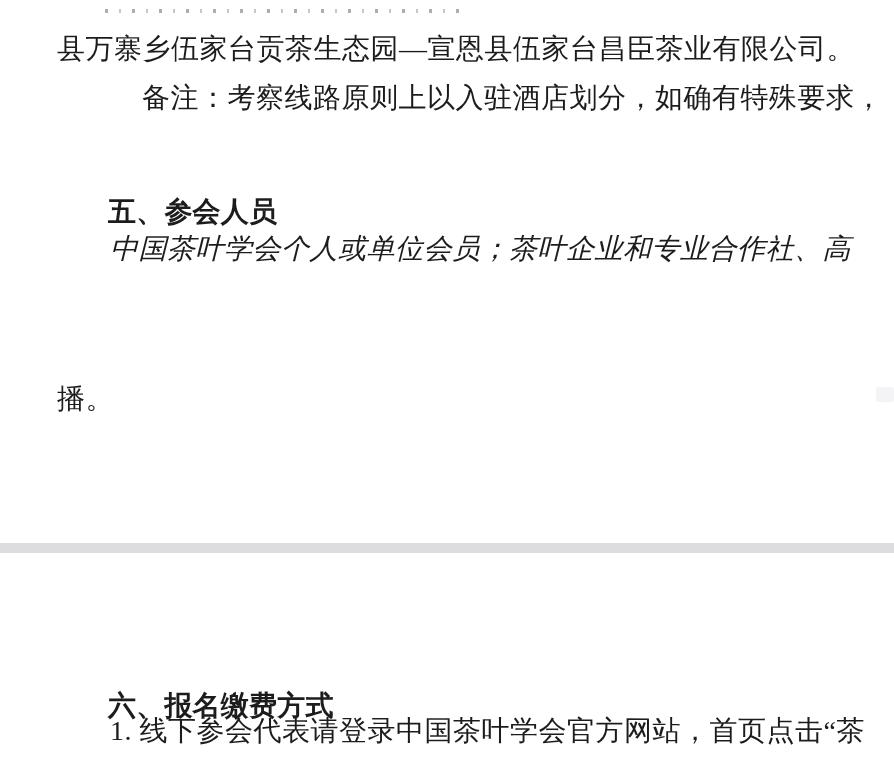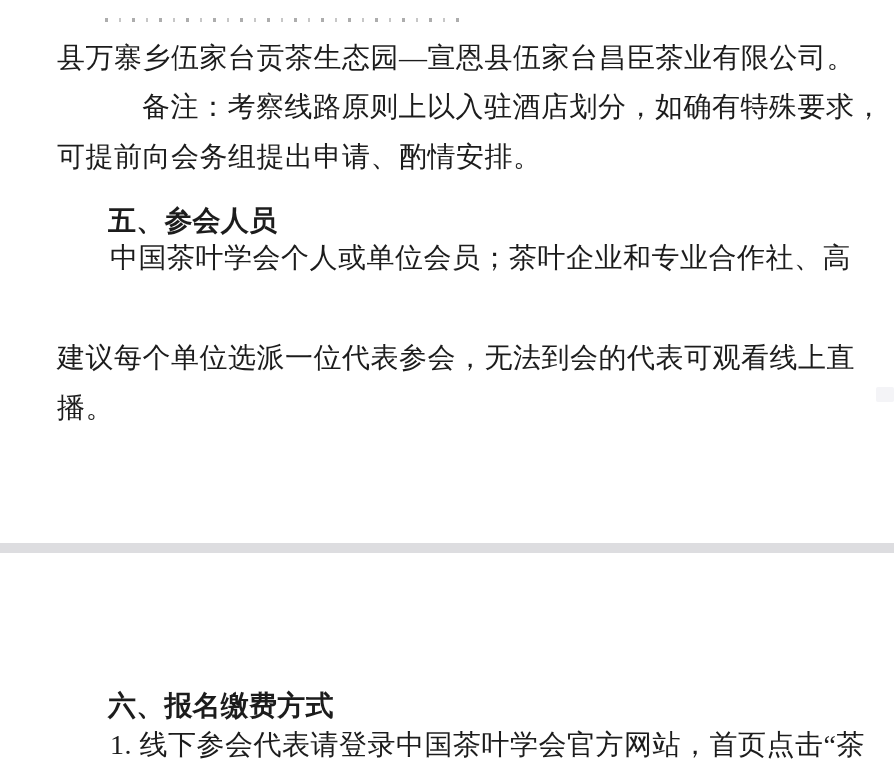--- a/index.html
+++ b/index.html
@@ -19,21 +19,21 @@
     width: 894px;
     height: 767px;
     background: #ffffff;
   }
   .page {
     position: absolute;
     left: 0;
     width: 894px;
     background: #ffffff;
   }
-  #page1 { top: 18px; height: 621px; }
+  #page1 { top: 9px; height: 621px; }
   #page2 { top: 553px; height: 214px; }
   .doc-line {
     position: absolute;
     font-size: 28px;
     line-height: 1;
     letter-spacing: 0.5px;
     white-space: nowrap;
     color: #1c1c1c;
   }
   .doc-heading {
@@ -52,21 +52,21 @@
     background-image: repeating-linear-gradient(90deg,
       #6a6a6a 0 3px, transparent 3px 14px,
       #9a9a9a 14px 16px, transparent 16px 27px);
     opacity: 0.55;
   }
   
   .l-company   { left: 57px;  top: 26px;  }
   .l-note1     { left: 110px; top: 75px; margin-left: 32px;  }
   .l-note2     { left: 57px;  top: 125px; }
   .l-head5     { left: 108px; top: 177px; }
-  .l-att1      { left: 110px; top: 226px; }
+  .l-att1      { left: 110px; top: 226px; font-style: italic; }
   .l-att2      { left: 57px;  top: 276px; }
   .l-att3      { left: 57px;  top: 326px; }
   .l-att4      { left: 57px;  top: 376px; }
   
   .page-break-bar {
     position: absolute;
     left: 0;
     top: 543px;
     width: 894px;
     height: 10px;
@@ -77,42 +77,40 @@
     position: absolute;
     left: 876px;
     top: 387px;
     width: 18px;
     height: 15px;
     background: #f4f4f7;
     border-radius: 2px;
   }
   
   .l-head6     { left: 108px; top: 127px; }
-  .l-reg1      { left: 110px; top: 178px; }
+  .l-reg1      { left: 110px; top: 164px; }
 </style>
 </head>
 <body>
 
 <div class="viewport">
 
   <div class="page" id="page1">
     <div class="clipped-fragments"></div>
 
     <div class="doc-line l-company">县万寨乡伍家台贡茶生态园—宣恩县伍家台昌臣茶业有限公司。</div>
 
     <div class="doc-line l-note1">备注：考察线路原则上以入驻酒店划分，如确有特殊要求，</div>
 
-    <div class="doc-line l-note2">可提前向会务组提出申请、酌情安排。</div>
 
     <div class="doc-line doc-heading l-head5">五、参会人员</div>
 
     <div class="doc-line l-att1">中国茶叶学会个人或单位会员；茶叶企业和专业合作社、高</div>
 
 
-    <div class="doc-line l-att3">建议每个单位选派一位代表参会，无法到会的代表可观看线上直</div>
 
     <div class="doc-line l-att4">播。</div>
   </div>
 
   <div class="page-break-bar"></div>
 
   <div class="scrollbar-thumb"></div>
 
   <div class="page" id="page2">
     <div class="doc-line doc-heading l-head6">六、报名缴费方式</div>

